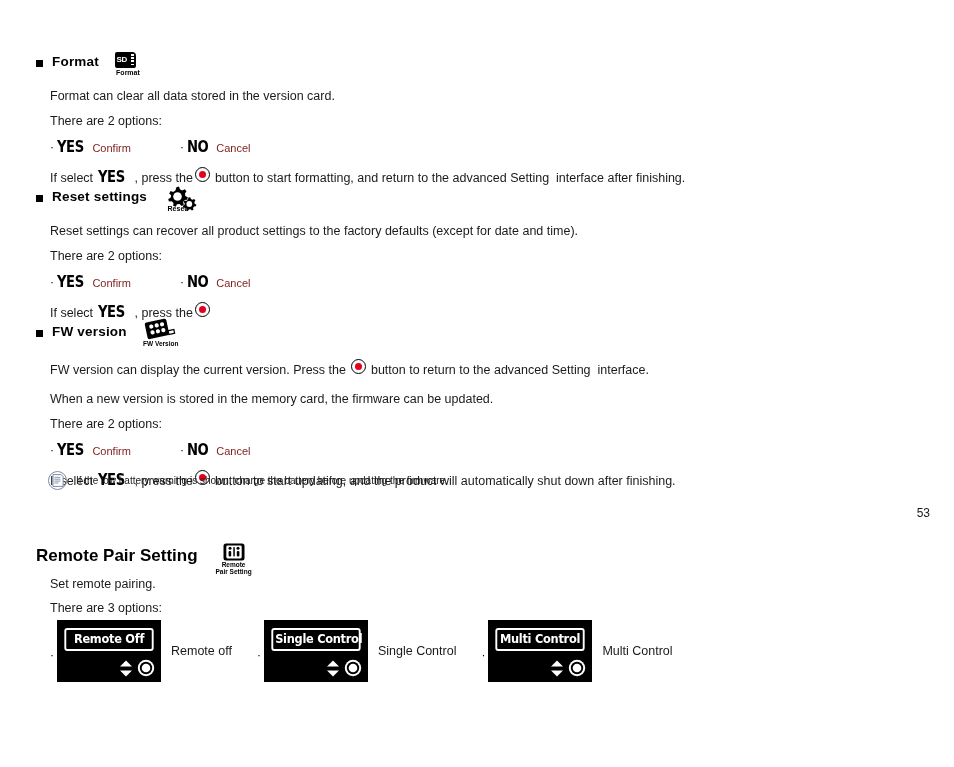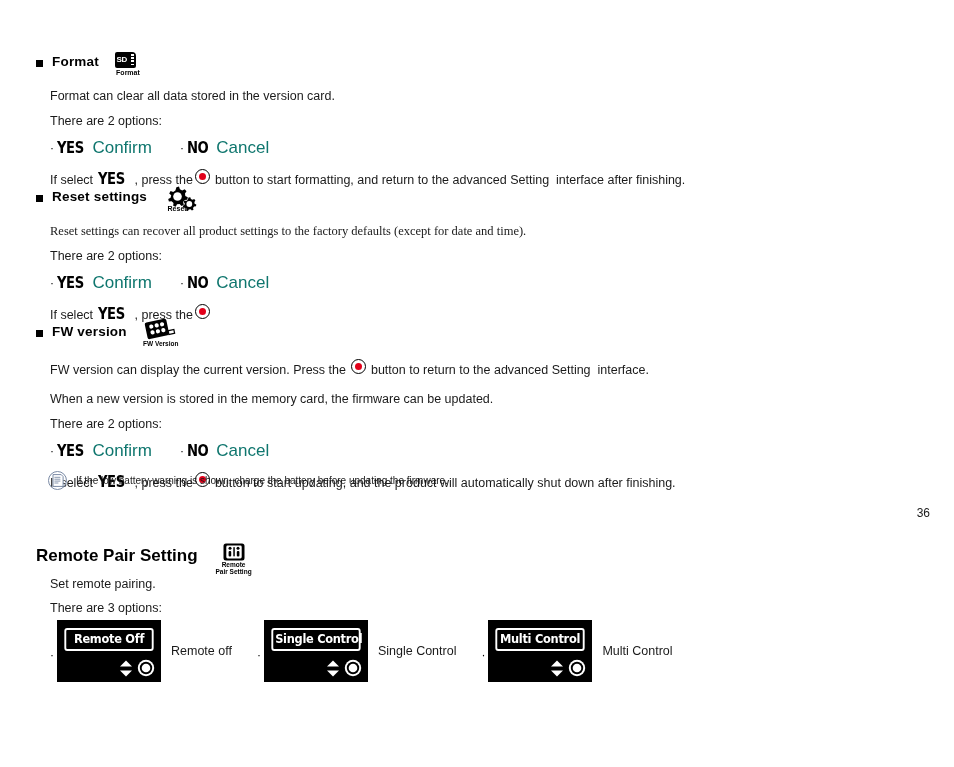--- a/index.html
+++ b/index.html
@@ -172,21 +172,21 @@
     align-items: baseline;
   }
   .dot-bullet {
     font-size: 12px;
     margin-right: 3px;
     line-height: 1;
     position: relative;
     top: -1px;
   }
   .opt-word { margin-right: 5px; }
-  .opt-label { font-size: 17px; color: #0f766e; }
+  .opt-label { font-size: 11px; color: #7f1d1d; }
 
   .line { margin-top: 8px; }
   .indent { margin-left: 14px; }
 
   
   .note {
     position: absolute;
     left: 48px;
     display: flex;
     align-items: center;
@@ -340,21 +340,21 @@
             <g fill="#000">
               <path d="M25.5 12.6l1.8-.4.6 1.8 1.6.8 1.7-.7 1.2 1.4-1 1.5.2 1.8 1.7.7-.3 1.8-1.9.2-1.1 1.4.5 1.8-1.6.9-1.3-1.3-1.8.1-.9 1.7-1.7-.6.2-1.9-1.3-1.2-1.9.2-.5-1.8 1.7-.8.4-1.8-1.4-1.2 1-1.6 1.8.6 1.5-1z"></path>
               <circle cx="26.3" cy="19" r="2.9" fill="#fff"></circle>
             </g>
           </svg>
           <div class="icon-cap">Reset</div>
         </div>
       </div>
     </div>
 
-    <div class="body-text indent" style="margin-top:8px;font-family:Liberation Serif, serif;">Reset settings can recover all product settings to the factory defaults (except for date and time).</div>
+    <div class="body-text indent" style="margin-top:8px;">Reset settings can recover all product settings to the factory defaults (except for date and time).</div>
     <div class="body-text indent line">There are 2 options:</div>
 
     <div class="opt-row indent line">
       <div class="opt" style="width:130px;">
         <span class="dot-bullet">·</span>
         <span class="digital opt-word">YES</span>
         <span class="opt-label">Confirm</span>
       </div>
       <div class="opt">
         <span class="dot-bullet">·</span>
@@ -521,15 +521,15 @@
             <circle cx="9" cy="9" r="6.2" fill="#000"></circle>
             <circle cx="9" cy="9" r="4.3" fill="#fff"></circle>
           </svg>
         </div>
       </div>
       <div class="lcd-caption">Multi Control</div>
     </div>
 
   </div>
 
-  <div class="page-num">36</div>
+  <div class="page-num">53</div>
 
 </div>
 
 </body></html>

